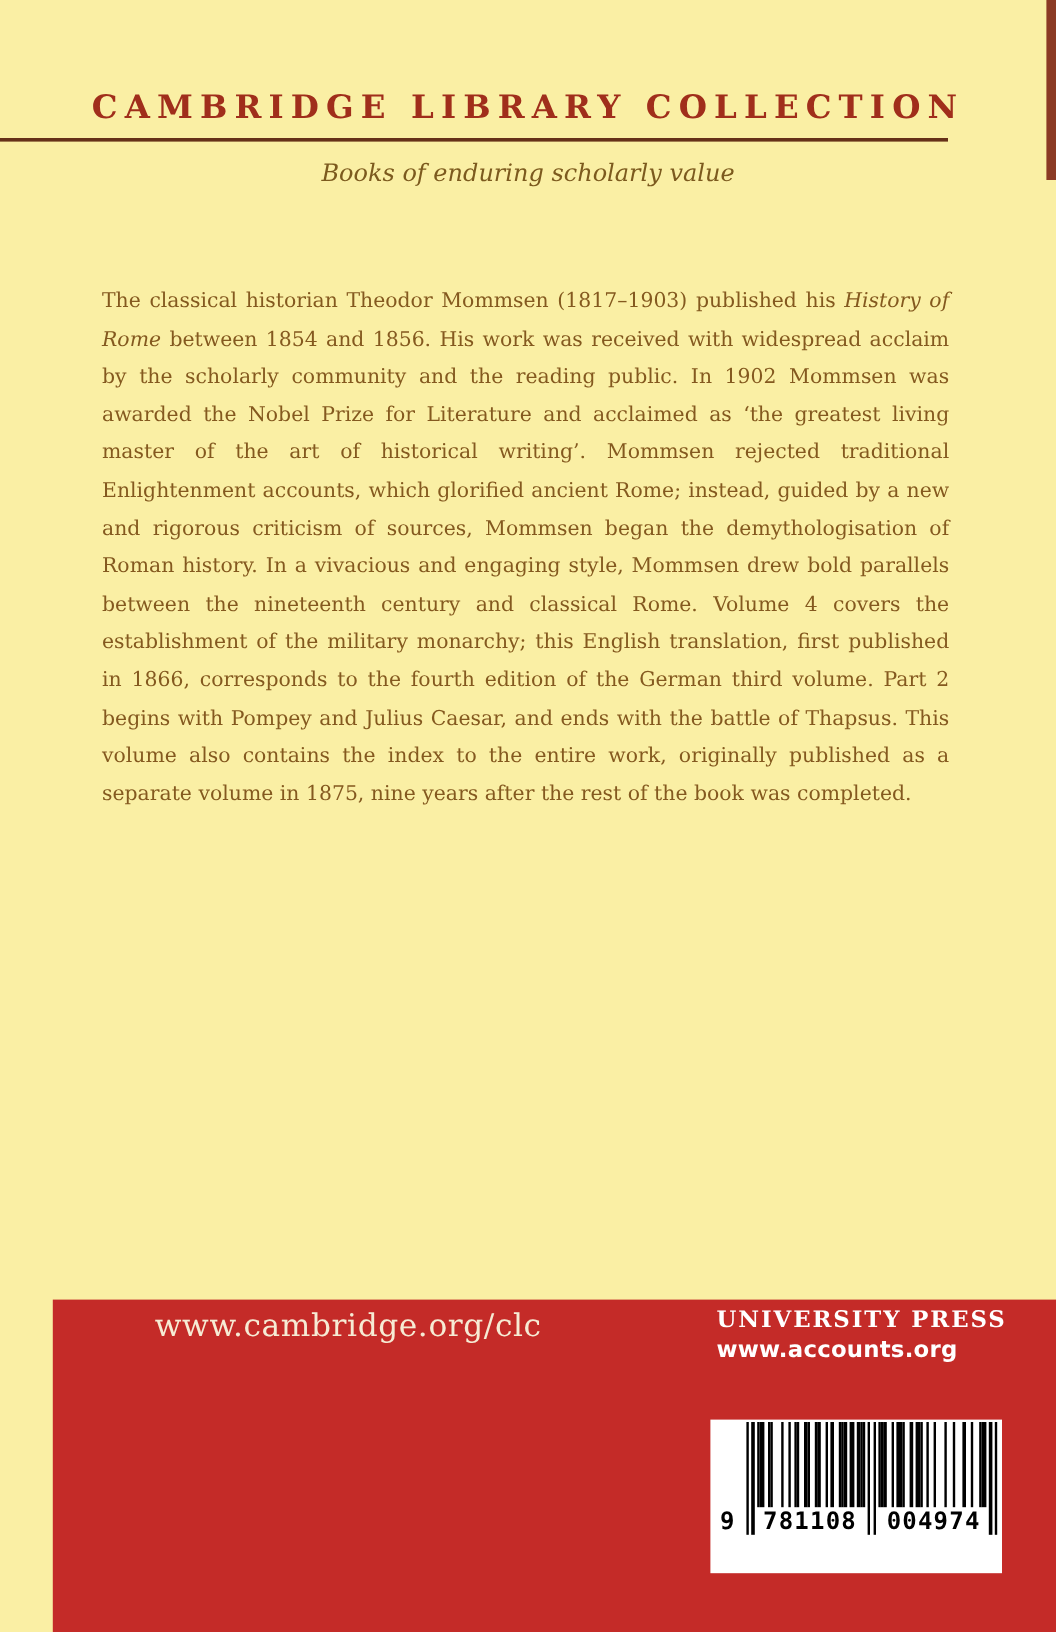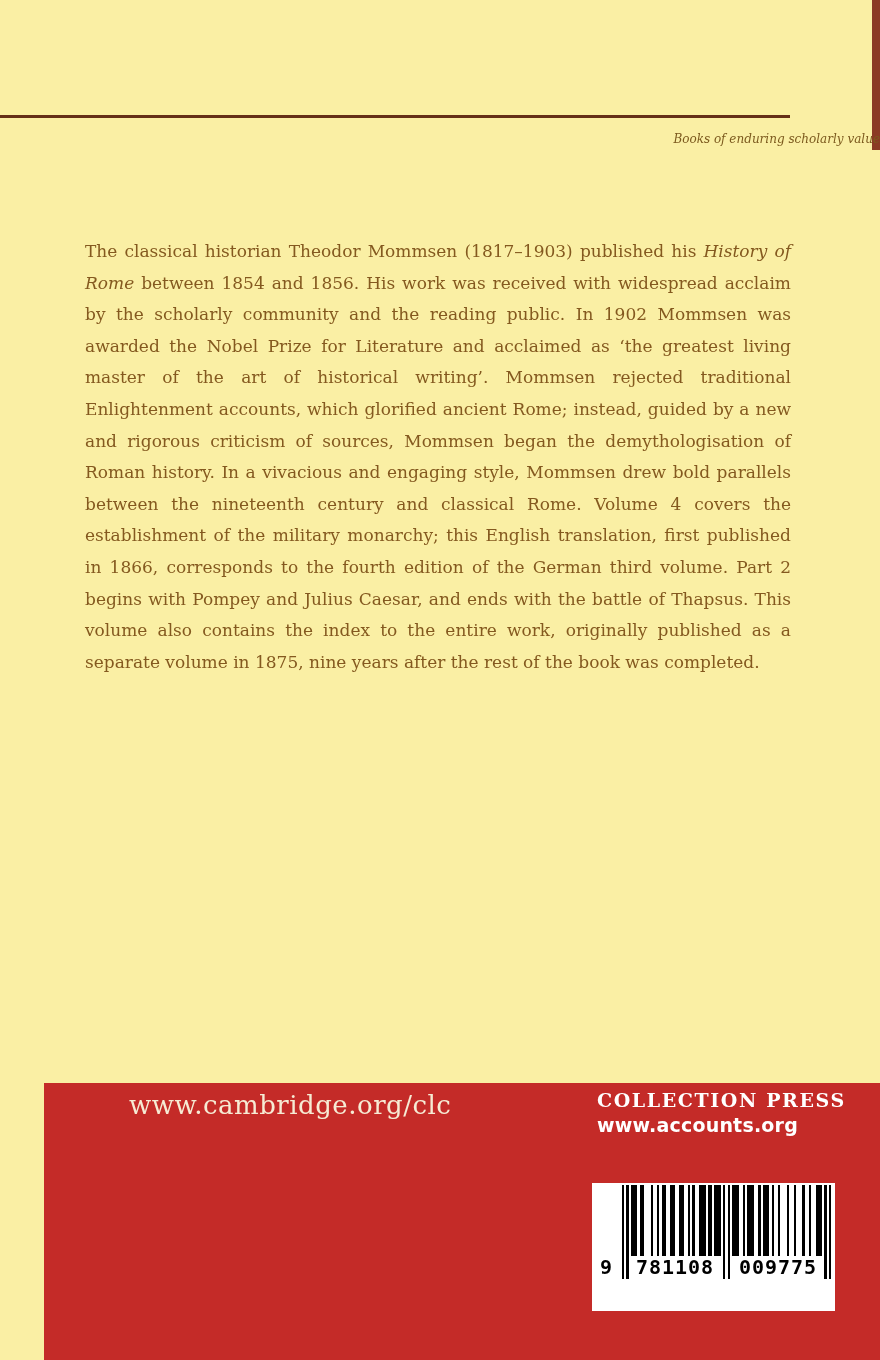--- a/index.html
+++ b/index.html
@@ -27,21 +27,21 @@
     text-align:center;color:var(--title-red);
     font-size:27px;font-weight:bold;letter-spacing:0.22em;
     white-space:nowrap;
   }
   .header-rule{
     position:absolute;top:115px;left:0;width:790px;height:3px;
     background:var(--rule-brown);
   }
   .tagline{
     position:absolute;top:132px;left:0;width:100%;
-    text-align:right;font-style:italic;font-size:12px;
+    text-align:center;font-style:italic;font-size:20px;
     color:var(--tagline-brown);
   }
   .description{
     position:absolute;top:236px;left:85px;width:706px;
     font-size:17px;line-height:31.6px;text-align:justify;
     color:var(--body-brown);margin:0;
   }
   .description .work-title{font-style:italic;}
   .footer-band{
     position:absolute;top:1083px;left:12px;width:880px;height:277px;
@@ -91,41 +91,42 @@
   .bc-left{left:8px;width:90px;letter-spacing:1px;}
   .bc-right{left:111px;width:90px;letter-spacing:1px;}
 </style>
 </head>
 <body>
 
 <div class="page">
 
   <div class="edge-strip"></div>
 
+  <div class="collection-title">CAMBRIDGE LIBRARY COLLECTION</div>
 
   <div class="header-rule"></div>
 
   <div class="tagline">Books of enduring scholarly value</div>
 
   <p class="description"><span>The classical historian Theodor Mommsen (1817–1903) published his </span><span class="work-title">History of Rome</span><span> between 1854 and 1856. His work was received with widespread acclaim by the scholarly community and the reading public. In 1902 Mommsen was awarded the Nobel Prize for Literature and acclaimed as ‘the greatest living master of the art of historical writing’. Mommsen rejected traditional Enlightenment accounts, which glorified ancient Rome; instead, guided by a new and rigorous criticism of sources, Mommsen began the demythologisation of Roman history. In a vivacious and engaging style, Mommsen drew bold parallels between the nineteenth century and classical Rome. Volume 4 covers the establishment of the military monarchy; this English translation, first published in 1866, corresponds to the fourth edition of the German third volume. Part 2 begins with Pompey and Julius Caesar, and ends with the battle of Thapsus. This volume also contains the index to the entire work, originally published as a separate volume in 1875, nine years after the rest of the book was completed.</span></p>
 
   <div class="footer-band">
 
     <div class="clc-url">www.cambridge.org/clc</div>
 
     <div class="publisher">
-      <div class="pub-sub">COLLECTION PRESS</div>
+      <div class="pub-sub">UNIVERSITY PRESS</div>
       <div class="pub-url">www.accounts.org</div>
     </div>
 
     <div class="barcode-box">
       <div class="barcode" id="barcode">
         <span class="bc-digit bc-first">9</span>
         <span class="bc-digits bc-left">781108</span>
-        <span class="bc-digits bc-right">009775</span>
+        <span class="bc-digits bc-right">004974</span>
       <div class="mod bar" style="left: 0px; height: 94px;"></div>
           <div class="mod" style="left: 2.2px; height: 94px;"></div>
           <div class="mod bar" style="left: 4.4px; height: 94px;"></div>
           <div class="mod" style="left: 6.6px; height: 71px;"></div>
           <div class="mod bar" style="left: 8.8px; height: 71px;"></div>
           <div class="mod bar" style="left: 11px; height: 71px;"></div>
           <div class="mod bar" style="left: 13.2px; height: 71px;"></div>
           <div class="mod" style="left: 15.4px; height: 71px;"></div>
           <div class="mod bar" style="left: 17.6px; height: 71px;"></div>
           <div class="mod bar" style="left: 19.8px; height: 71px;"></div>

